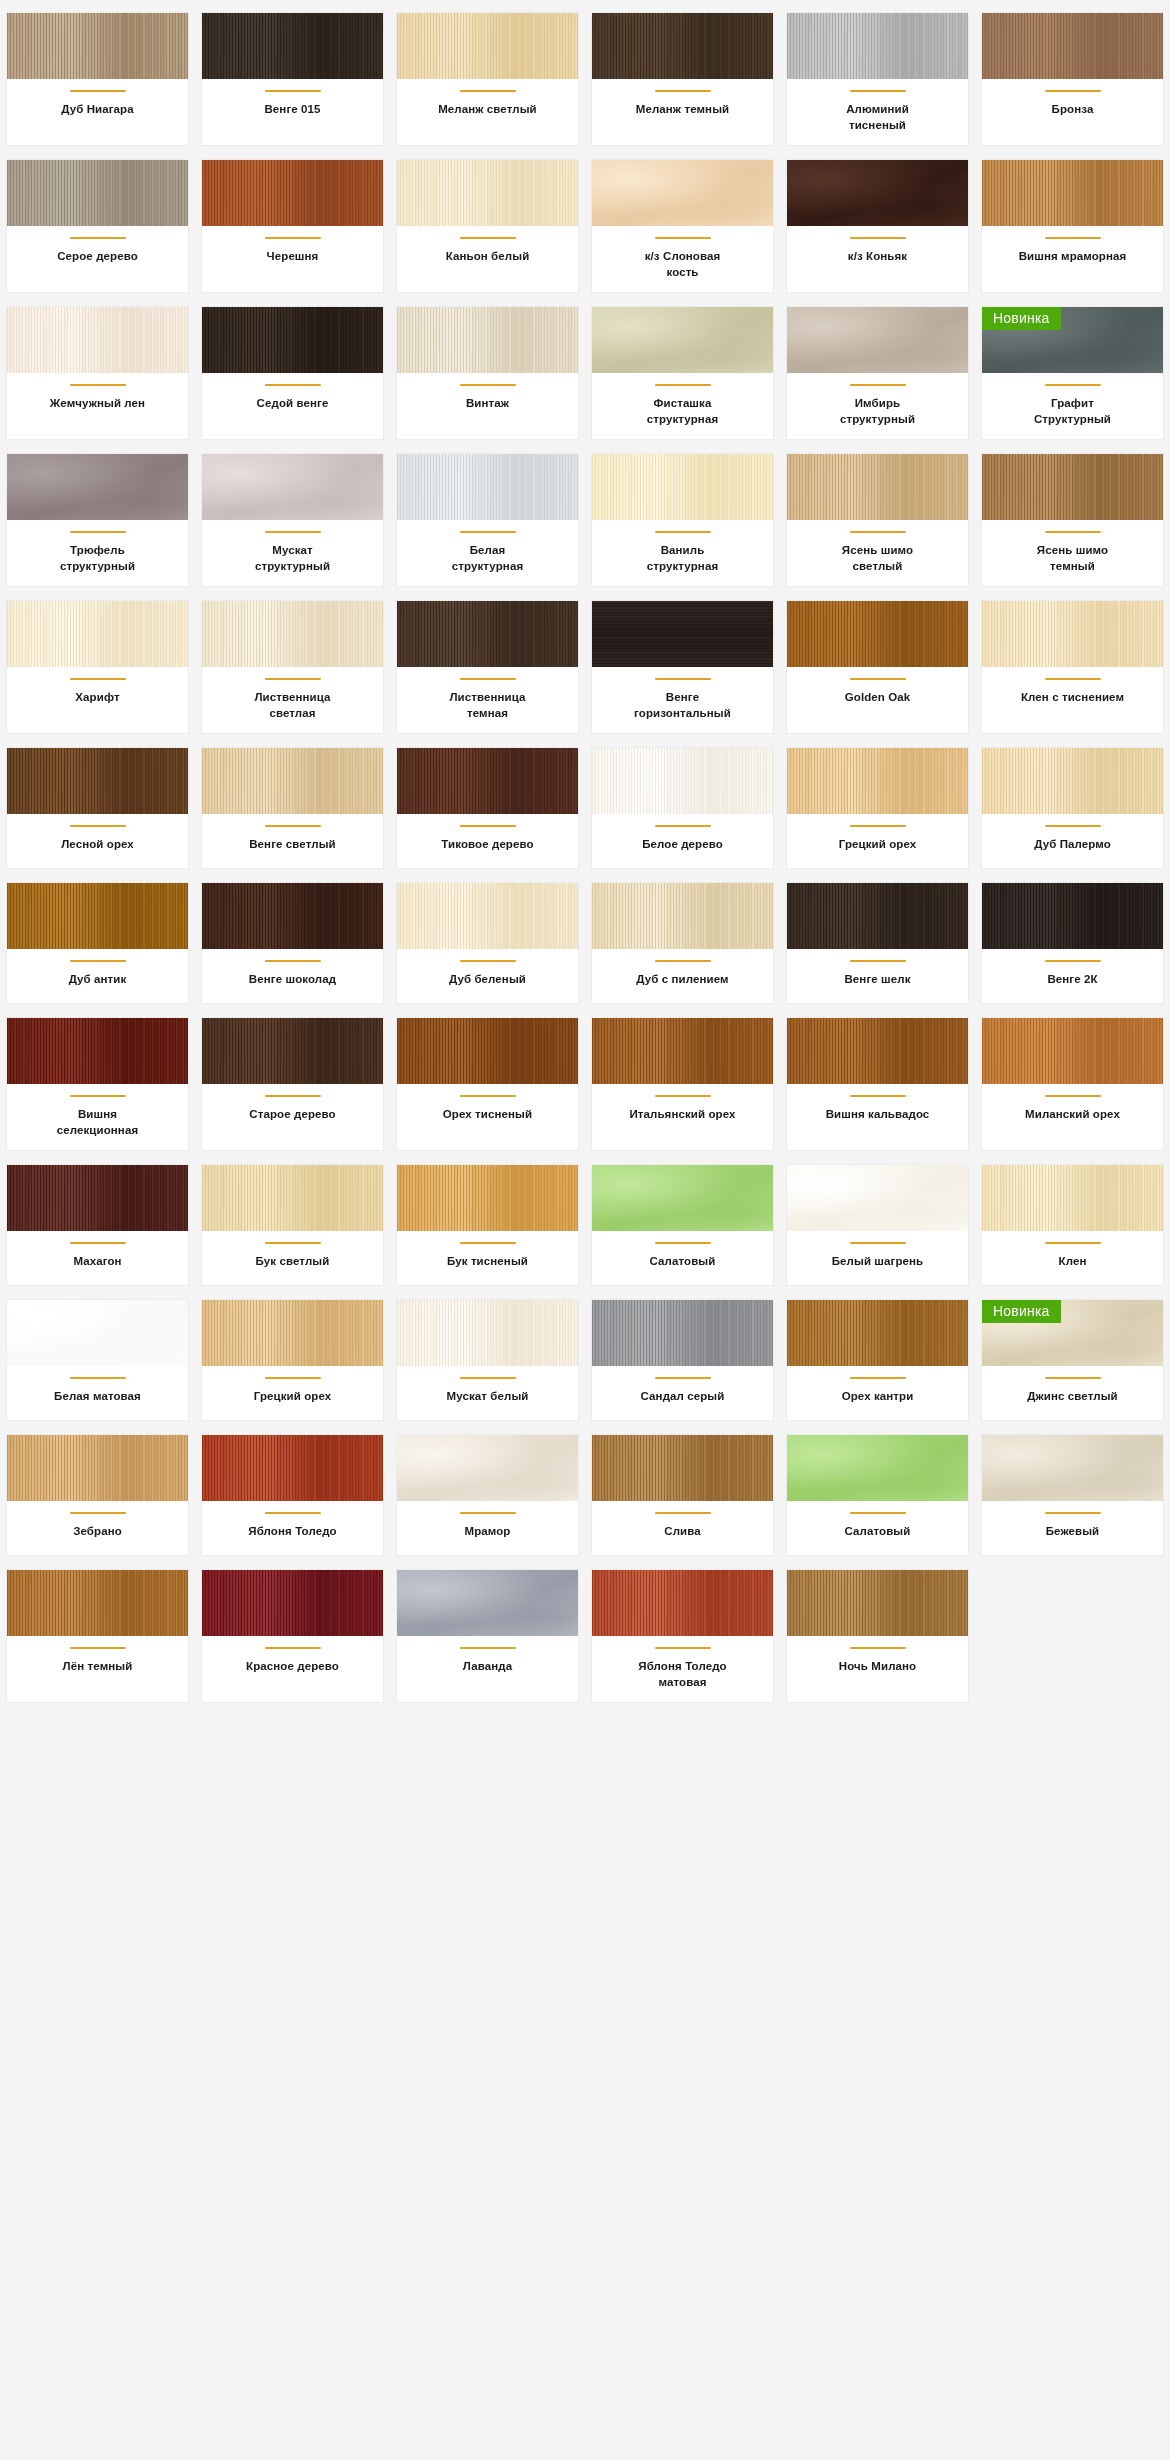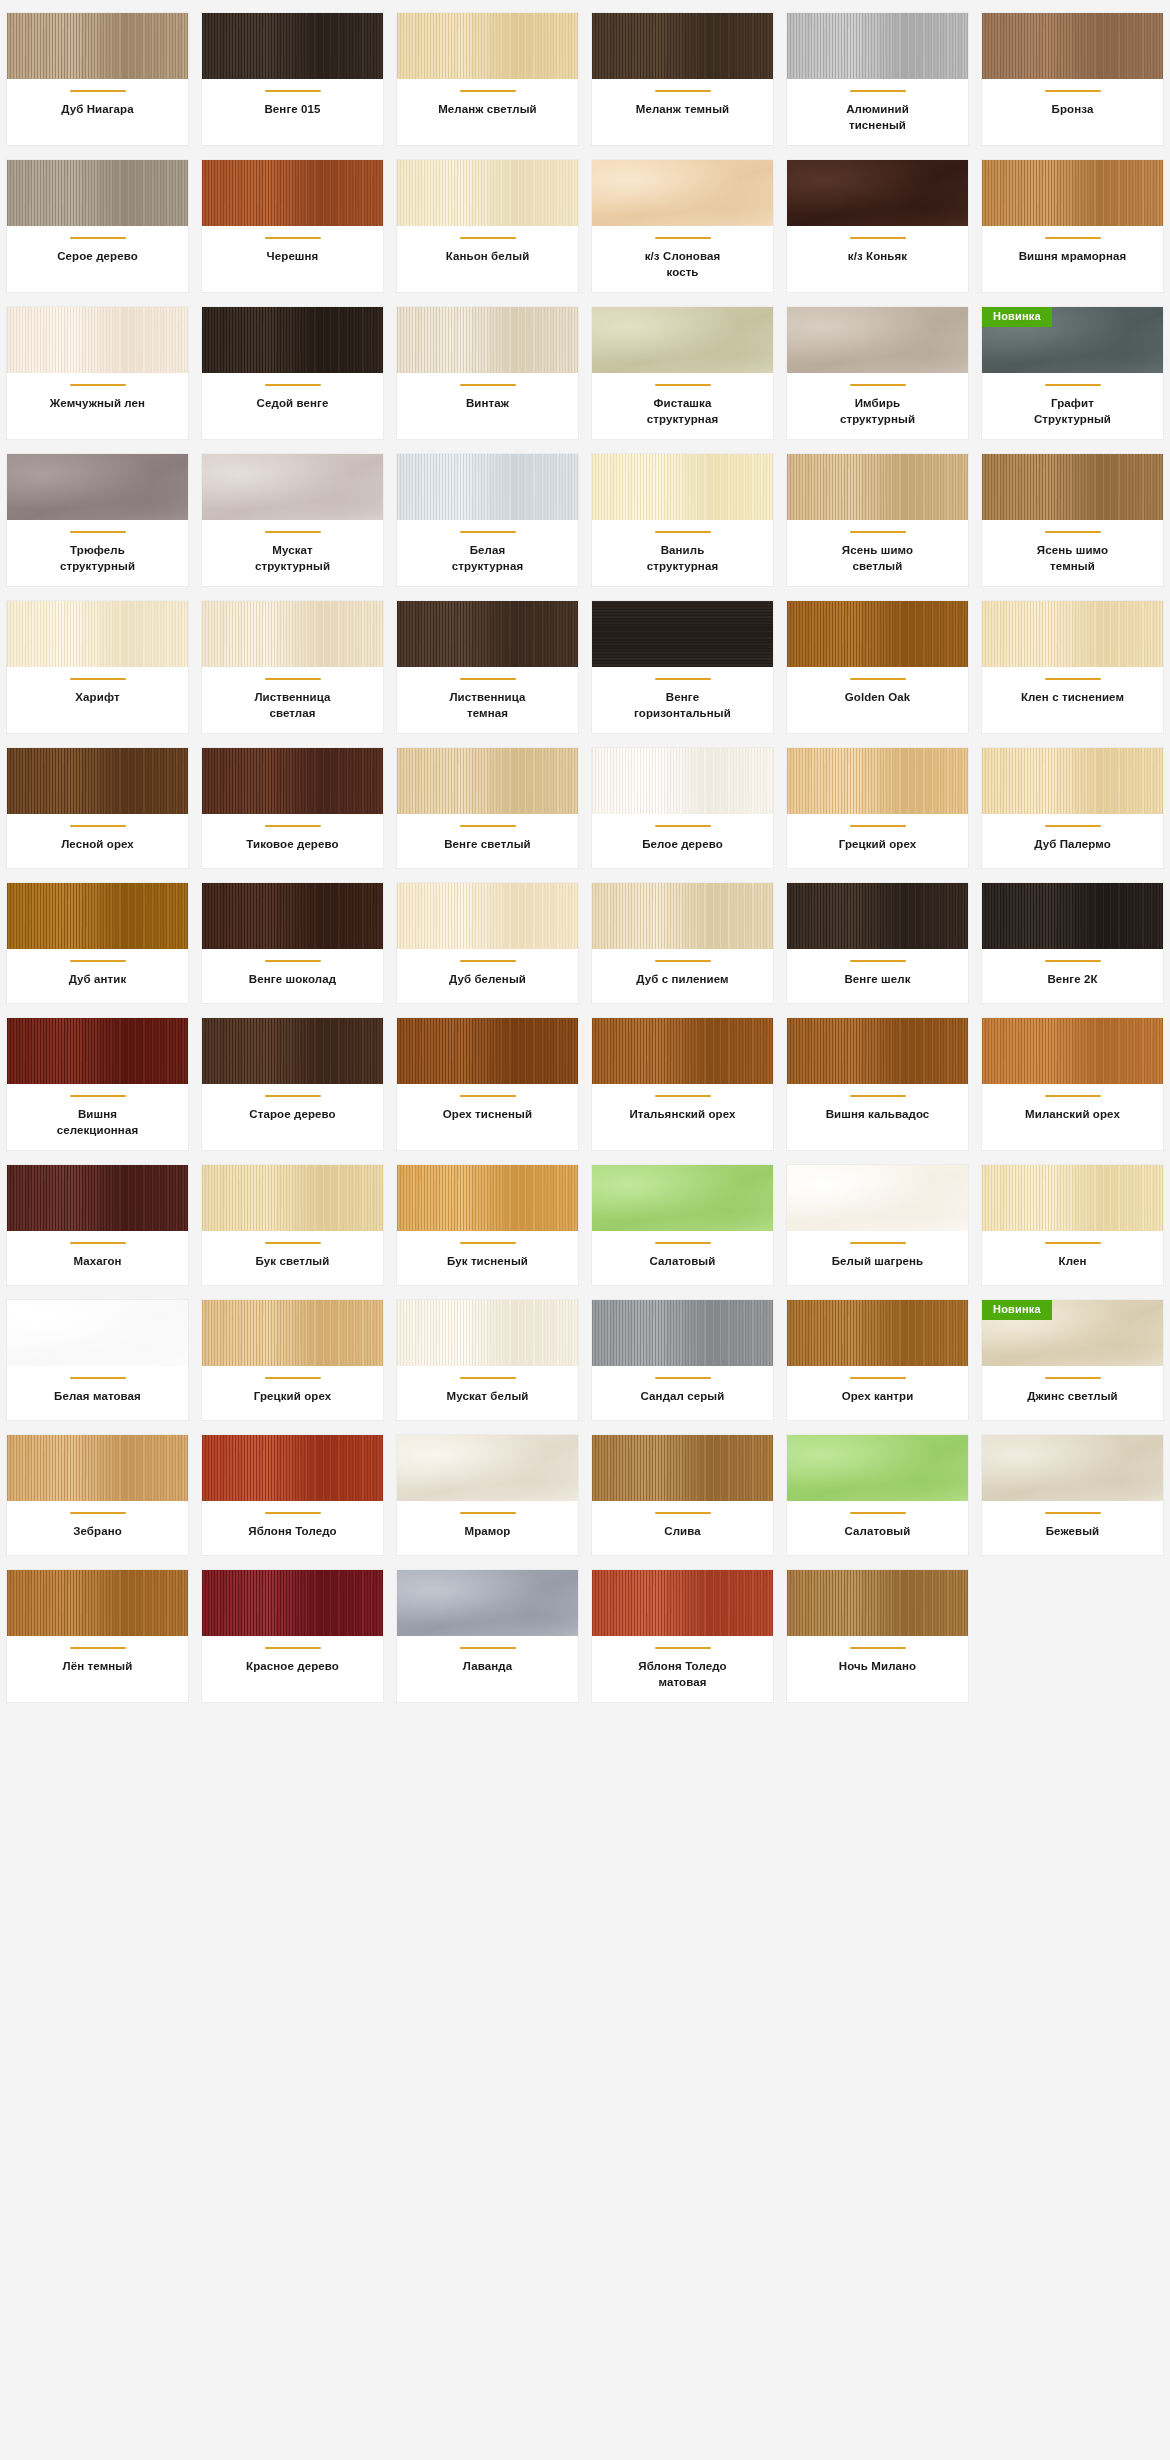--- a/index.html
+++ b/index.html
@@ -38,22 +38,22 @@
   }
   .grain {
     position:absolute;
     inset:0;
   }
   .badge {
     position:absolute;
     top:0; left:0;
     background:#4faa0c;
     color:#ffffff;
-    font-size:11px;
-    font-weight:700;
+    font-size:14px;
+    font-weight:400;
     letter-spacing:.2px;
     padding:4px 11px 5px 11px;
     line-height:1;
     z-index:4;
     white-space:nowrap;
   }
   .body {
     flex:1;
     display:flex;
     flex-direction:column;
@@ -538,50 +538,50 @@
         <div class="body">
           <div class="rule"></div>
           <div class="label">Лесной орех</div>
         </div>
       </div>
     </div>
     <div class="cell">
       <div class="card">
         <div class="swatch">
           <div class="grain" style="background:
+    repeating-linear-gradient(90deg, #d5bb8b 0px, #d5bb8b 1px, transparent 1px, transparent 3px),
+    repeating-linear-gradient(90deg, #f0e0c155 0px, #f0e0c155 2px, transparent 2px, transparent 8px),
+    repeating-linear-gradient(92deg, #d5bb8b33 0px, #d5bb8b33 5px, transparent 5px, transparent 19px),
+    linear-gradient(90deg, #e3cda3 0%, #f0e0c1 35%, #d5bb8b 65%, #e3cda3 100%);"></div>
+        </div>
+        <div class="body">
+          <div class="rule"></div>
+          <div class="label">Венге светлый</div>
+        </div>
+      </div>
+    </div>
+    <div class="cell">
+      <div class="card">
+        <div class="swatch">
+          <div class="grain" style="background:
     repeating-linear-gradient(90deg, #46241a 0px, #46241a 1px, transparent 1px, transparent 3px),
     repeating-linear-gradient(90deg, #73422e55 0px, #73422e55 2px, transparent 2px, transparent 8px),
     repeating-linear-gradient(92deg, #46241a33 0px, #46241a33 5px, transparent 5px, transparent 19px),
     linear-gradient(90deg, #5a3122 0%, #73422e 35%, #46241a 65%, #5a3122 100%);"></div>
         </div>
         <div class="body">
           <div class="rule"></div>
           <div class="label">Тиковое дерево</div>
         </div>
       </div>
     </div>
     <div class="cell">
       <div class="card">
         <div class="swatch">
           <div class="grain" style="background:
-    repeating-linear-gradient(90deg, #d5bb8b 0px, #d5bb8b 1px, transparent 1px, transparent 3px),
-    repeating-linear-gradient(90deg, #f0e0c155 0px, #f0e0c155 2px, transparent 2px, transparent 8px),
-    repeating-linear-gradient(92deg, #d5bb8b33 0px, #d5bb8b33 5px, transparent 5px, transparent 19px),
-    linear-gradient(90deg, #e3cda3 0%, #f0e0c1 35%, #d5bb8b 65%, #e3cda3 100%);"></div>
-        </div>
-        <div class="body">
-          <div class="rule"></div>
-          <div class="label">Венге светлый</div>
-        </div>
-      </div>
-    </div>
-    <div class="cell">
-      <div class="card">
-        <div class="swatch">
-          <div class="grain" style="background:
     repeating-linear-gradient(90deg, #efeadf 0px, #efeadf 1px, transparent 1px, transparent 3px),
     repeating-linear-gradient(90deg, #ffffff55 0px, #ffffff55 2px, transparent 2px, transparent 8px),
     repeating-linear-gradient(92deg, #efeadf33 0px, #efeadf33 5px, transparent 5px, transparent 19px),
     linear-gradient(90deg, #faf7f0 0%, #ffffff 35%, #efeadf 65%, #faf7f0 100%);"></div>
         </div>
         <div class="body">
           <div class="rule"></div>
           <div class="label">Белое дерево</div>
         </div>
       </div>

